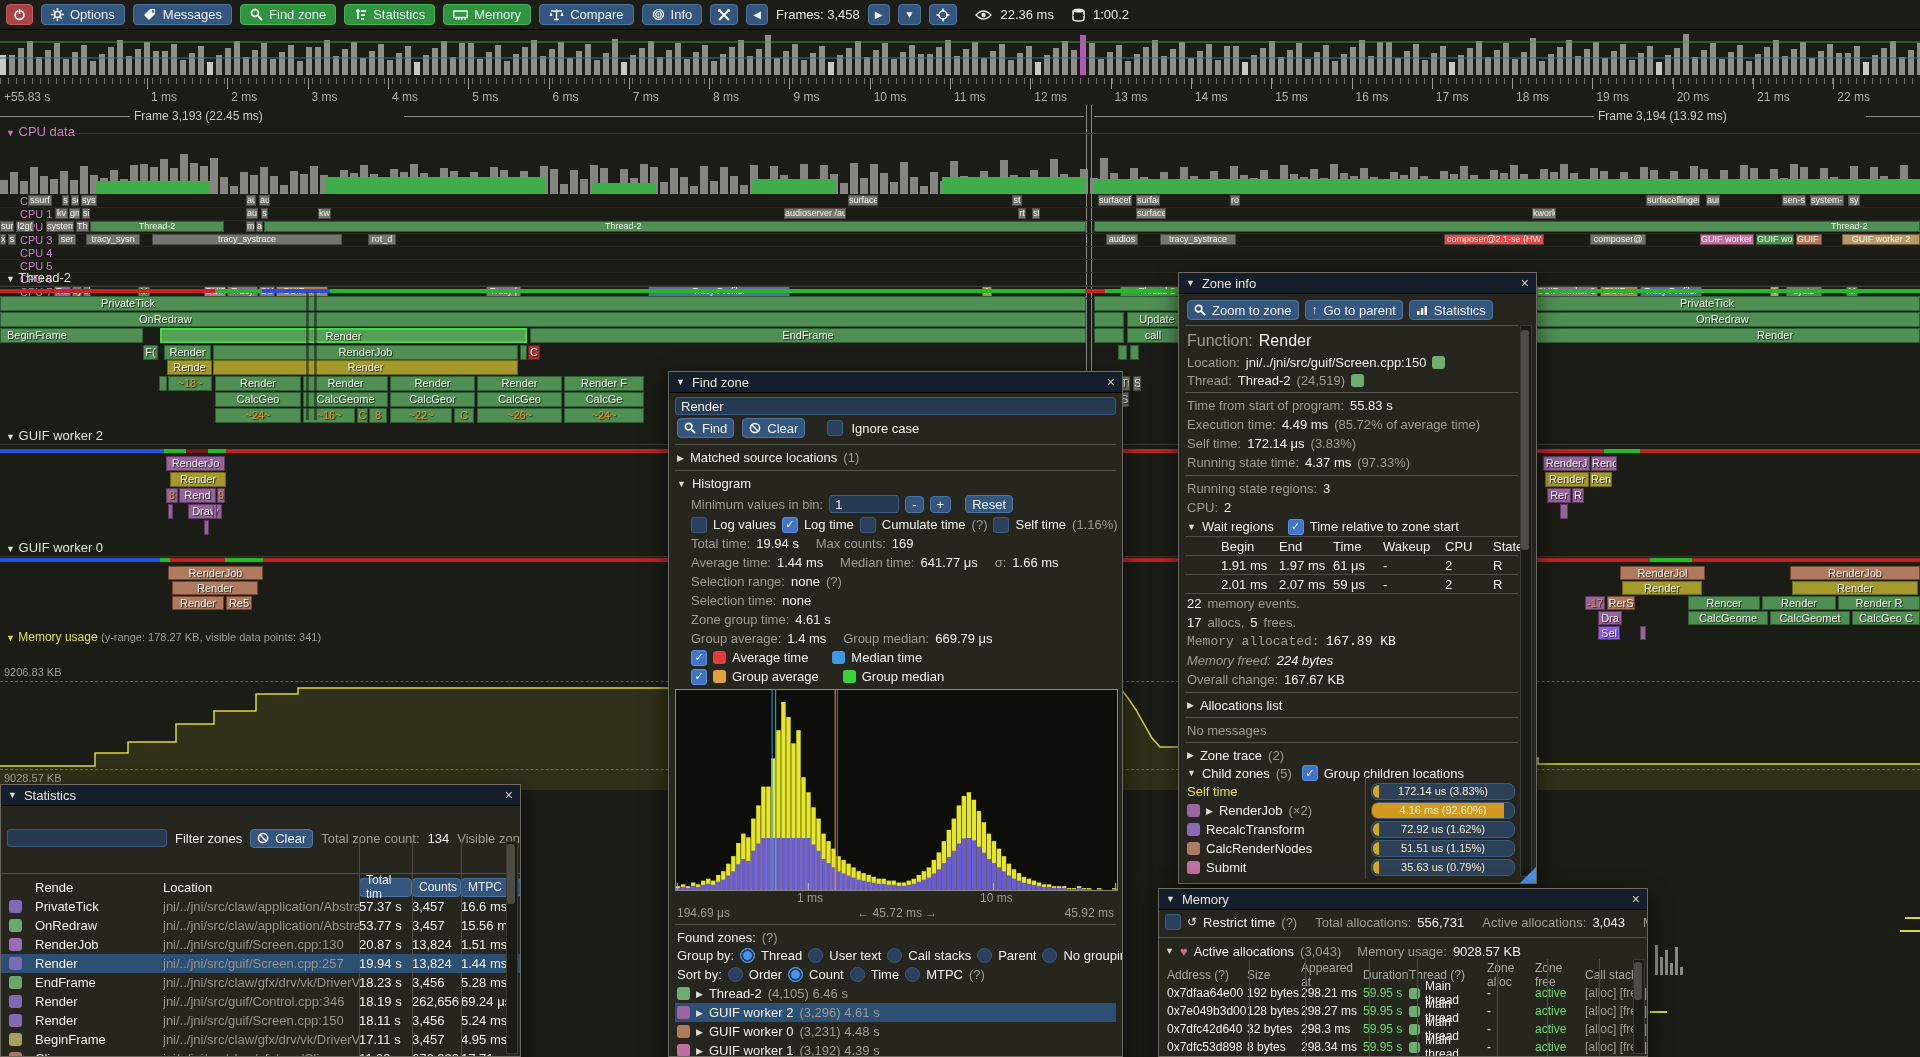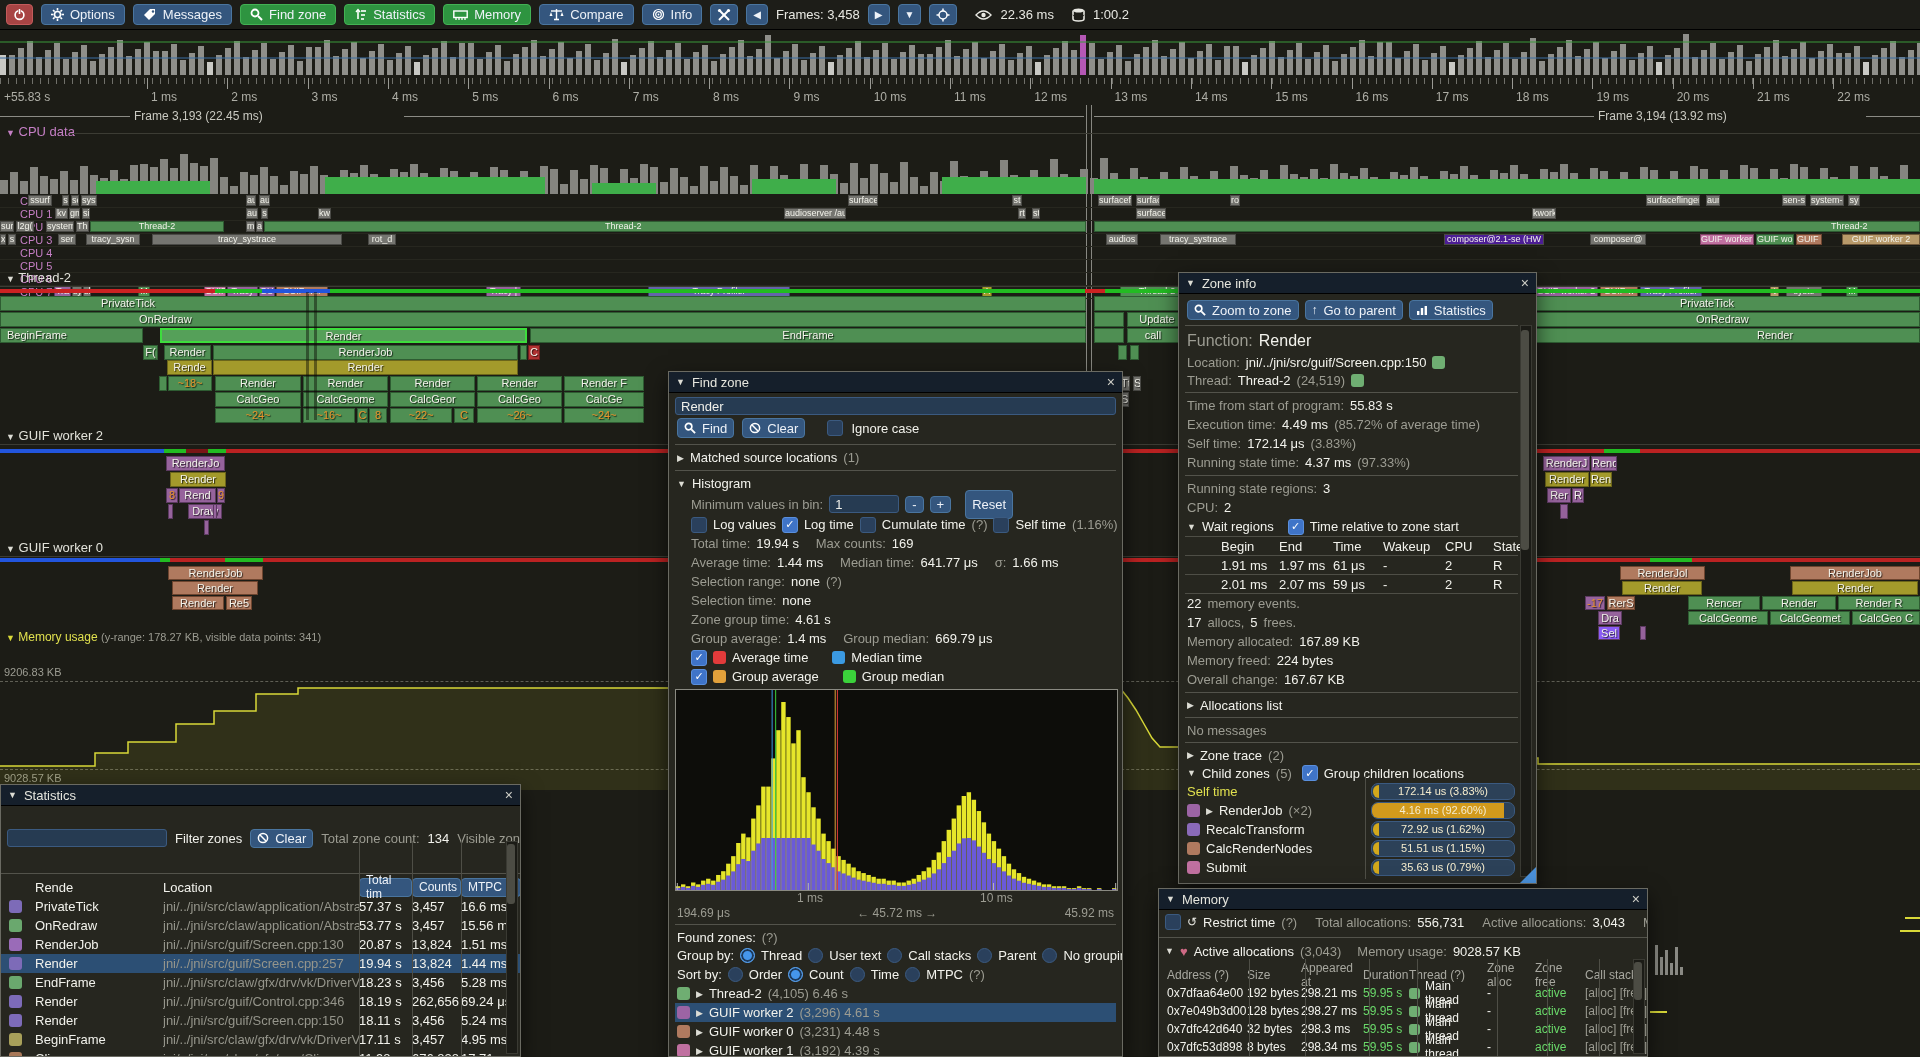--- a/index.html
+++ b/index.html
@@ -714,21 +714,21 @@
       <span class="cpulbl" style="left: 20px; top: 234px;">CPU 3</span>
       <div style="position: absolute; left: 0px; top: 246px; width: 1920px; height: 1px; background: rgb(39, 39, 31);"></div>
       <div class="chip cpuchip" style="left: 0px; top: 234px; width: 6px; height: 11px; line-height: 9px; background: rgb(117, 117, 112); border: 1px solid rgb(74, 74, 70);">x</div>
       <div class="chip cpuchip" style="left: 8px; top: 234px; width: 8px; height: 11px; line-height: 9px; background: rgb(117, 117, 112); border: 1px solid rgb(74, 74, 70);">s</div>
       <div class="chip cpuchip" style="left: 58px; top: 234px; width: 18px; height: 11px; line-height: 9px; background: rgb(117, 117, 112); border: 1px solid rgb(74, 74, 70);">ser</div>
       <div class="chip cpuchip" style="left: 86px; top: 234px; width: 54px; height: 11px; line-height: 9px; background: rgb(117, 117, 112); border: 1px solid rgb(74, 74, 70);">tracy_sysn</div>
       <div class="chip cpuchip" style="left: 152px; top: 234px; width: 190px; height: 11px; line-height: 9px; background: rgb(117, 117, 112); border: 1px solid rgb(74, 74, 70);">tracy_systrace</div>
       <div class="chip cpuchip" style="left: 368px; top: 234px; width: 28px; height: 11px; line-height: 9px; background: rgb(117, 117, 112); border: 1px solid rgb(74, 74, 70);">rot_d</div>
       <div class="chip cpuchip" style="left: 1106px; top: 234px; width: 32px; height: 11px; line-height: 9px; background: rgb(117, 117, 112); border: 1px solid rgb(74, 74, 70);">audios</div>
       <div class="chip cpuchip" style="left: 1160px; top: 234px; width: 76px; height: 11px; line-height: 9px; background: rgb(117, 117, 112); border: 1px solid rgb(74, 74, 70);">tracy_systrace</div>
-      <div class="chip cpuchip" style="left: 1444px; top: 234px; width: 100px; height: 11px; line-height: 9px; background: #4c1d95; border: 1px solid rgb(74, 74, 70);">composer@2.1-se (HW</div>
+      <div class="chip cpuchip" style="left: 1444px; top: 234px; width: 100px; height: 11px; line-height: 9px; background: #ef4444; border: 1px solid rgb(74, 74, 70);">composer@2.1-se (HW</div>
       <div class="chip cpuchip" style="left: 1590px; top: 234px; width: 56px; height: 11px; line-height: 9px; background: rgb(117, 117, 112); border: 1px solid rgb(74, 74, 70);">composer@</div>
       <div class="chip cpuchip" style="left: 1700px; top: 234px; width: 54px; height: 11px; line-height: 9px; background: rgb(192, 112, 160); border: 1px solid rgb(122, 64, 96);">GUIF worker 0</div>
       <div class="chip cpuchip" style="left: 1756px; top: 234px; width: 38px; height: 11px; line-height: 9px; background: rgb(79, 143, 83); border: 1px solid rgb(46, 92, 50);">GUIF work</div>
       <div class="chip cpuchip" style="left: 1796px; top: 234px; width: 26px; height: 11px; line-height: 9px; background: rgb(176, 122, 95); border: 1px solid rgb(110, 69, 47);">GUIF w</div>
       <div class="chip cpuchip" style="left: 1842px; top: 234px; width: 78px; height: 11px; line-height: 9px; background: rgb(184, 154, 106); border: 1px solid rgb(112, 88, 58);">GUIF worker 2</div>
       <span class="cpulbl" style="left: 20px; top: 247px;">CPU 4</span>
       <div style="position: absolute; left: 0px; top: 259px; width: 1920px; height: 1px; background: rgb(39, 39, 31);"></div>
       <span class="cpulbl" style="left: 20px; top: 260px;">CPU 5</span>
       <div style="position: absolute; left: 0px; top: 272px; width: 1920px; height: 1px; background: rgb(39, 39, 31);"></div>
       <span class="cpulbl" style="left: 20px; top: 273px;">CPU 6</span>
@@ -1028,21 +1028,21 @@
       </div>
       <div class="sep"></div>
       <div class="ln"><span class="tri" style="font-size:9px">▶</span><span class="w">Matched source locations</span><span class="dim">(1)</span></div>
       <div class="sep"></div>
       <div class="ln"><span class="tri" style="font-size:9px">▼</span><span class="w">Histogram</span></div>
       <div class="ln" style="height:22px">
         <span class="dim" style="margin-left:14px">Minimum values in bin:</span>
         <input class="inp" style="width: 70px;" value="1">
         <span class="pill sq" style="height:17px">-</span>
         <span class="pill sq" style="height:17px">+</span>
-        <span class="pill sq" style="height:29px;margin-left:8px">Reset</span>
+        <span class="pill sq" style="height:18px;margin-left:8px">Reset</span>
       </div>
       <div class="ln" id="fz-checks" style="margin-left:14px"><span class="cb"></span><span class="w">Log values</span><span class="cb on">✓</span><span class="w">Log time</span><span class="cb"></span><span class="w">Cumulate time</span><span class="dim">(?)</span><span class="cb"></span><span class="w">Self time</span><span class="dim">(1.16%)</span></div>
       <div id="fz-lines" style="margin-left:14px">
           <div class="ln" style="height: 19px;"><span class="dim">Total time:</span><span class="w">19.94 s</span><span class="dim">   Max counts:</span><span class="w">169</span></div>
           <div class="ln" style="height: 19px;"><span class="dim">Average time:</span><span class="w">1.44 ms</span><span class="dim">   Median time:</span><span class="w">641.77 μs</span><span class="dim">   σ:</span><span class="w">1.66 ms</span></div>
           <div class="ln" style="height: 19px; align-items: center;"><span class="dim">Selection range:</span><span class="w">none</span><span class="dim">(?)</span></div>
           <div class="ln" style="height: 19px;"><span class="dim">Selection time:</span><span class="w">none</span></div>
           <div class="ln" style="height: 19px;"><span class="dim">Zone group time:</span><span class="w">4.61 s</span></div>
           <div class="ln" style="height: 19px;"><span class="dim">Group average:</span><span class="w">1.4 ms</span><span class="dim">   Group median:</span><span class="w">669.79 μs</span></div>
         </div>
@@ -1310,22 +1310,22 @@
             <span class="w" style="overflow: hidden; white-space: nowrap; border-left: 0px;">2.07 ms</span>
             <span class="w" style="overflow: hidden; white-space: nowrap; border-left: 0px;">59 μs</span>
             <span class="w" style="overflow: hidden; white-space: nowrap; border-left: 0px;">-</span>
             <span class="w" style="overflow: hidden; white-space: nowrap; border-left: 0px;">2</span>
             <span class="w" style="overflow: hidden; white-space: nowrap; border-left: 0px;">R</span>
           </div>
         </div>
       <div id="zi-lines-c">
           <div class="ln" style="height: 19px;"><span class="w">22</span><span class="dim">memory events.</span></div>
           <div class="ln" style="height: 19px;"><span class="w">17</span><span class="dim">allocs,</span><span class="w">5</span><span class="dim">frees.</span></div>
-          <div class="ln" style="height: 19px;"><span class="dim">Memory allocated:</span><span class="w">167.89 KB</span></div>
-          <div class="ln" style="height: 19px;"><span class="dim">Memory freed:</span><span class="w">224 bytes</span></div>
+          <div class="ln" style="height: 19px; font-family: Liberation Mono, monospace;"><span class="dim">Memory allocated:</span><span class="w">167.89 KB</span></div>
+          <div class="ln" style="height: 19px; font-style: italic;"><span class="dim">Memory freed:</span><span class="w">224 bytes</span></div>
           <div class="ln" style="height: 19px;"><span class="dim">Overall change:</span><span class="w">167.67 KB</span></div>
         </div>
       <div class="sep"></div>
       <div class="ln" style="height:18px"><span class="tri" style="font-size:9px">▶</span><span class="w">Allocations list</span></div>
       <div class="sep"></div>
       <div class="ln" style="height:18px"><span class="dim">No messages</span></div>
       <div class="sep"></div>
       <div class="ln" style="height:18px"><span class="tri" style="font-size:9px">▶</span><span class="w">Zone trace</span><span class="dim">(2)</span></div>
       <div class="ln" style="height:18px"><span class="tri" style="font-size:9px">▼</span><span class="w">Child zones</span><span class="dim">(5)</span><span class="cb on" style="margin-left:4px">✓</span><span class="w">Group children locations</span></div>
       <div id="zi-children">

